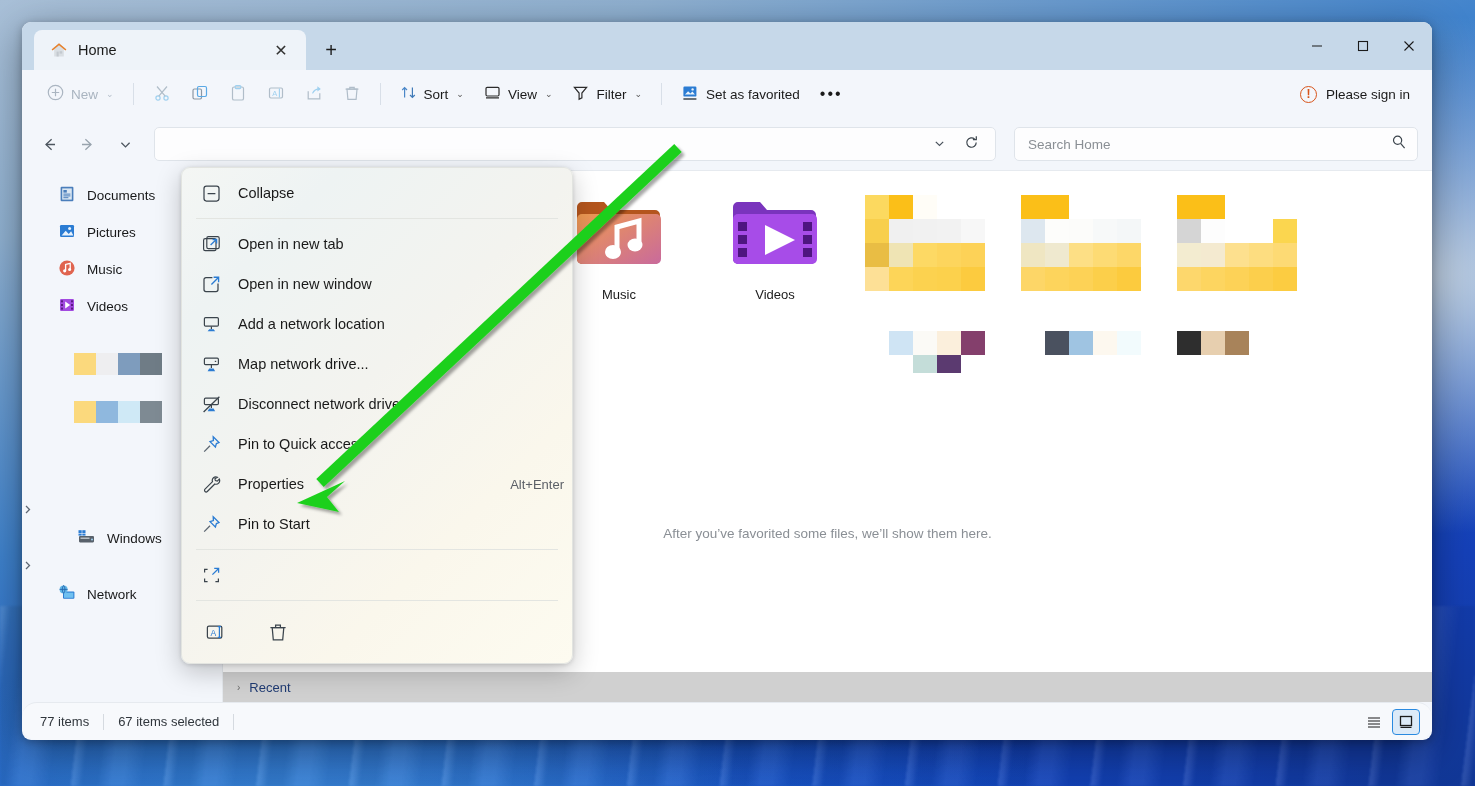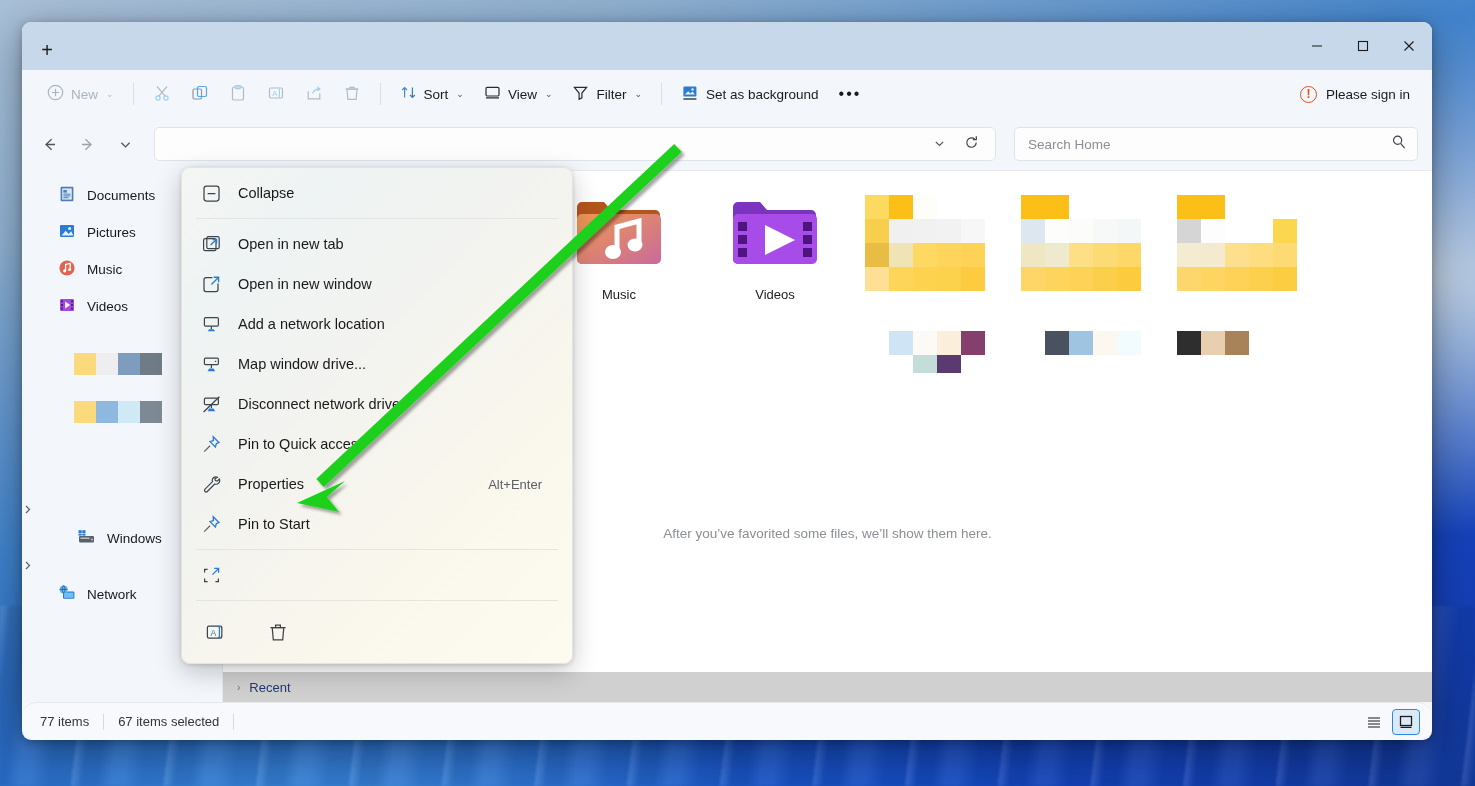--- a/index.html
+++ b/index.html
@@ -258,21 +258,21 @@
     background: linear-gradient(135deg, #f4f6f4 0%, #eef3f3 18%, #f3f3ef 45%, #faf7ec 72%, #fdfbf0 100%);
     border: 1px solid #e2e4e0;
     box-shadow: 0 8px 26px rgba(0,0,0,0.22), 0 1px 4px rgba(0,0,0,0.14);
     padding: 5px 0;
     overflow: hidden;
     z-index: 40;
   }
   .mi {
     height: 40px;
     display: flex; align-items: center;
-    padding: 0 30px 0 18px;
+    padding: 0 8px 0 18px;
     font-size: 14.5px; color: #191919;
     gap: 16px;
     position: relative;
   }
   .mi .mi-ico {
     width: 22px; height: 22px;
     display: flex; align-items: center; justify-content: center;
     flex: 0 0 auto;
   }
   .mi .mi-label { flex: 1; }
@@ -296,20 +296,32 @@
   }
 </style>
 </head>
 <body>
 
 <div id="desktop"></div>
 
 <div id="explorer">
 
   <div class="titlebar">
+    <div class="tab">
+      <span class="home-icon">
+        <svg viewBox="0 0 18 18" width="18" height="18">
+          <path d="M9 2.2 2 8.1h2.2v7.4h9.6V8.1H16z" fill="#d9dee3"></path>
+          <path d="M9 2.2 1.6 8.4l1 1.2L9 4.2l6.4 5.4 1-1.2z" fill="#e8802a"></path>
+          <rect x="6.6" y="10.6" width="2.1" height="4.9" fill="#c3c9cf"></rect>
+          <rect x="9.6" y="10.2" width="2.6" height="2.4" fill="#c3c9cf"></rect>
+        </svg>
+      </span>
+      <span class="tab-title">Home</span>
+      <span class="tab-close">✕</span>
+    </div>
     <div class="tab-new" style="font-size:20px;">+</div>
     <div class="wincontrols">
       <div>
         <svg width="12" height="12" viewBox="0 0 12 12">
             <line x1="1" y1="6" x2="11" y2="6" stroke="#1b1b1b" stroke-width="1.1"></line>
           </svg>
       </div>
       <div>
         <svg width="12" height="12" viewBox="0 0 12 12">
             <rect x="1.5" y="1.5" width="9" height="9" fill="none" stroke="#1b1b1b" stroke-width="1.1"></rect>
@@ -428,21 +440,21 @@
 
     <div class="cmdbtn">
       <span>
         <svg width="18" height="18" viewBox="0 0 18 18">
             <rect x="2.4" y="2.6" width="13" height="10" rx="1.2" fill="#2b7cd3"></rect>
             <path d="M4 10.6l3.1-3.4 2.3 2.4 2-2.2 2.5 3.2z" fill="#eaf3fb"></path>
             <circle cx="11.6" cy="5.4" r="1.2" fill="#eaf3fb"></circle>
             <line x1="2.4" y1="15" x2="15.4" y2="15" stroke="#3b444c" stroke-width="1.4"></line>
           </svg>
       </span>
-      <span>Set as background</span>
+      <span>Set as favorited</span>
     </div>
     <div class="cmdbtn">
       <span class="dots">•••</span>
     </div>
 
     <div class="cmd-spacer"></div>
 
     <div class="signin">
       <span class="warn-circle">!</span>
       <span>Please sign in</span>
@@ -875,21 +887,21 @@
 
     <div class="mi">
       <span class="mi-ico">
         <svg width="19" height="19" viewBox="0 0 19 19">
             <rect x="2.4" y="3.2" width="14" height="6.4" rx="1.2" fill="none" stroke="#3b444c" stroke-width="1.2"></rect>
             <line x1="12.8" y1="6.4" x2="14.2" y2="6.4" stroke="#3b444c" stroke-width="1.2"></line>
             <line x1="9.4" y1="9.8" x2="9.4" y2="13" stroke="#3b444c" stroke-width="1.2"></line>
             <path d="M5.6 16.2h7.6l-1.6-2.6H7.2z" fill="#2b7cd3"></path>
           </svg>
       </span>
-      <span class="mi-label">Map window drive...</span>
+      <span class="mi-label">Map network drive...</span>
     </div>
 
     <div class="mi">
       <span class="mi-ico">
         <svg width="19" height="19" viewBox="0 0 19 19">
             <rect x="2.4" y="3.2" width="14" height="6.4" rx="1.2" fill="none" stroke="#3b444c" stroke-width="1.2"></rect>
             <line x1="9.4" y1="9.8" x2="9.4" y2="13" stroke="#3b444c" stroke-width="1.2"></line>
             <path d="M5.6 16.2h7.6l-1.6-2.6H7.2z" fill="#2b7cd3"></path>
             <line x1="1.6" y1="17" x2="17.4" y2="1.8" stroke="#3b444c" stroke-width="1.3"></line>
           </svg>

